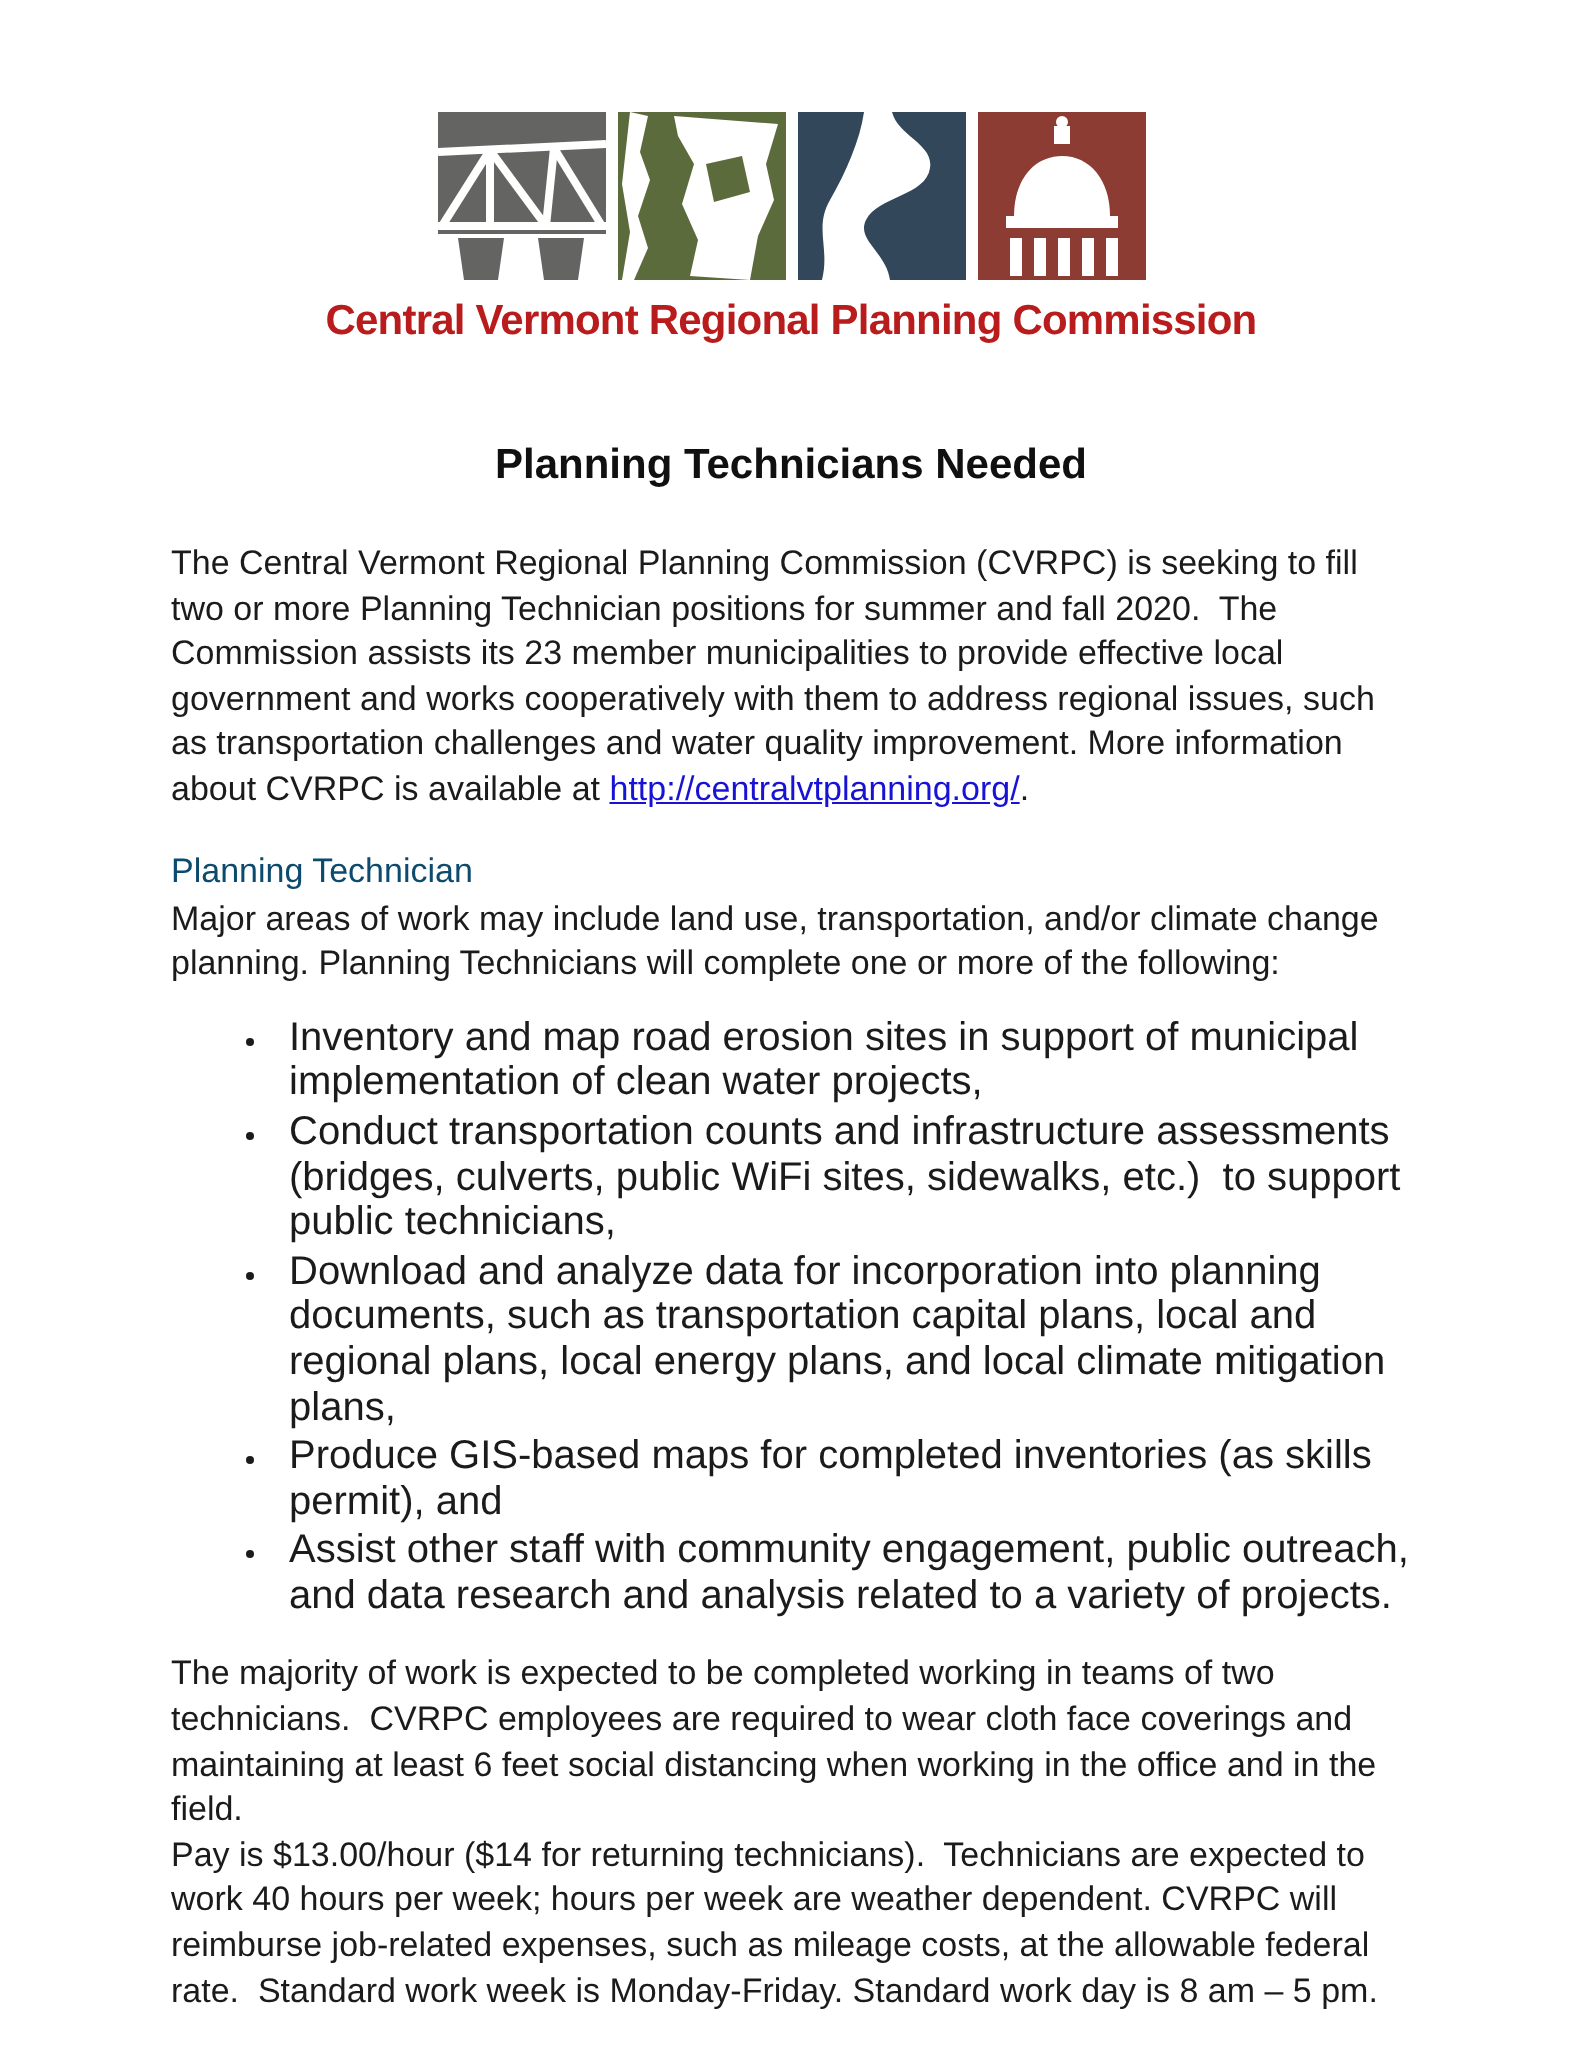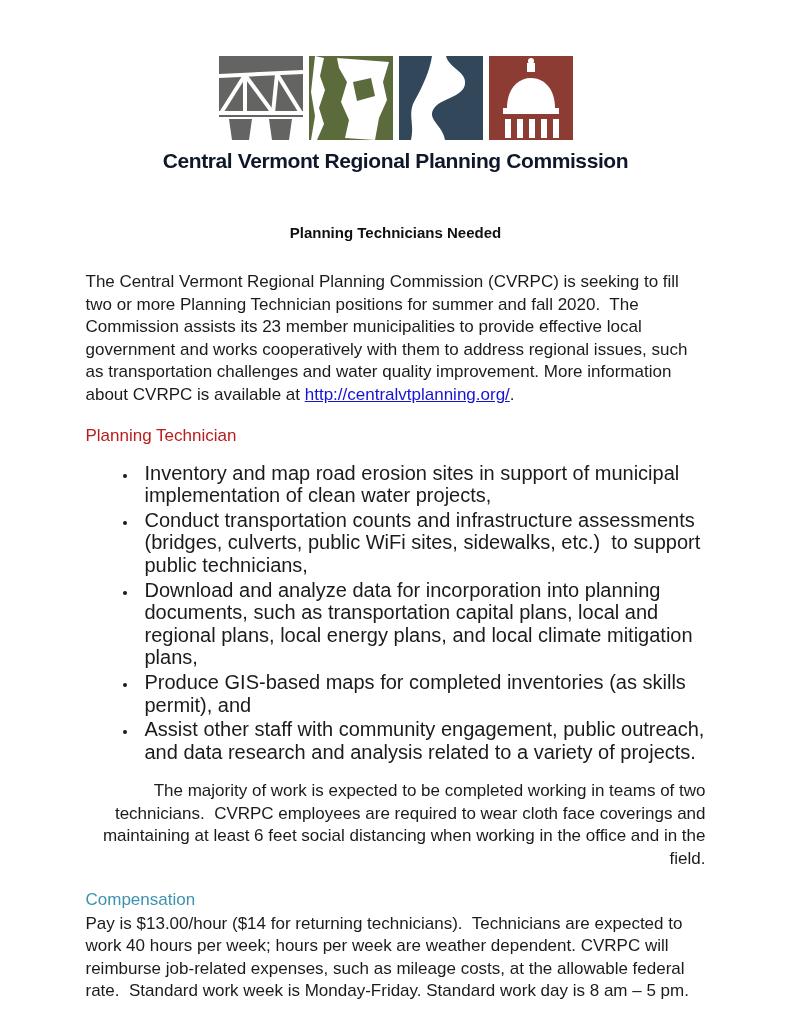--- a/index.html
+++ b/index.html
@@ -14,27 +14,27 @@
   }
   
   .logo { padding-top:56px; text-align:center; }
   .logo-tiles { display:flex; justify-content:center; gap:6px; }
   .tile { width:84px; height:84px; flex:0 0 auto; }
   .tile svg { display:block; width:84px; height:84px; }
   .logo-name {
     margin-top:9px;
     font-size:21px; font-weight:bold;
     letter-spacing:-0.4px;
-    color:#0f172a;
+    color:#b91c1c;
   }
   
   .doc-title {
     margin-top:45px;
     text-align:center;
-    font-size:15px; font-weight:bold;
+    font-size:21px; font-weight:bold;
     line-height:30px;
     color:#101010;
   }
   
   .content { width:620px; margin:0 auto; }
   .para {
     margin:0; padding:0;
     font-size:17px; line-height:22.6px;
     white-space:pre-wrap;
   }
@@ -50,21 +50,21 @@
     margin:14px 0 0 0;
     padding:0 0 0 52px;
   }
   ul.bullets li {
     font-size:20px; line-height:22.6px;
     padding-left:7px;
     margin-bottom:2px;
     white-space:pre-wrap;
   }
   ul.bullets li::marker { color:#1b1b1b; font-size:13px; }
-  .teams { margin-top:17px;text-align:right; }
+  .teams { margin-top:17px; }
   
   .footer {
     margin-top:12px;
     text-align:center;
     font-size:16px; line-height:23px;
     color:#4a4a4a;
     white-space:pre-wrap;
   }
 </style>
 </head>
@@ -129,33 +129,33 @@
   </div>
 
   <div class="doc-title">
     <div>Planning Technicians Needed</div>
   </div>
 
   <div class="content">
 
     <p class="para intro"><span>The Central Vermont Regional Planning Commission (CVRPC) is seeking to fill two or more Planning Technician positions for summer and fall 2020.  The Commission assists its 23 member municipalities to provide effective local government and works cooperatively with them to address regional issues, such as transportation challenges and water quality improvement. More information about CVRPC is available at </span><a href="#" class="doc-link" style="color: rgb(23, 18, 212);">http://centralvtplanning.org/</a><span>.</span></p>
 
-    <h2 class="section-heading" style="color: #b91c1c;">Planning Technician</h2>
+    <h2 class="section-heading" style="color: #0c4a6e;">Planning Technician</h2>
+    <p class="para">Major areas of work may include land use, transportation, and/or climate change planning. Planning Technicians will complete one or more of the following:</p>
 
     <ul class="bullets">
       <li>Inventory and map road erosion sites in support of municipal implementation of clean water projects,</li>
       <li>Conduct transportation counts and infrastructure assessments (bridges, culverts, public WiFi sites, sidewalks, etc.)  to support public technicians,</li>
       <li>Download and analyze data for incorporation into planning documents, such as transportation capital plans, local and regional plans, local energy plans, and local climate mitigation plans,</li>
       <li>Produce GIS-based maps for completed inventories (as skills permit), and</li>
       <li>Assist other staff with community engagement, public outreach, and data research and analysis related to a variety of projects.</li>
     </ul>
 
     <p class="para teams">The majority of work is expected to be completed working in teams of two technicians.  CVRPC employees are required to wear cloth face coverings and maintaining at least 6 feet social distancing when working in the office and in the field.</p>
 
-    <h2 class="section-heading" style="color: rgb(62, 146, 172);">Compensation</h2>
     <p class="para">Pay is $13.00/hour ($14 for returning technicians).  Technicians are expected to work 40 hours per week; hours per week are weather dependent. CVRPC will reimburse job-related expenses, such as mileage costs, at the allowable federal rate.  Standard work week is Monday-Friday. Standard work day is 8 am – 5 pm.</p>
 
   </div>
 
   <div class="footer">
     
     
   </div>
 
 </div>

